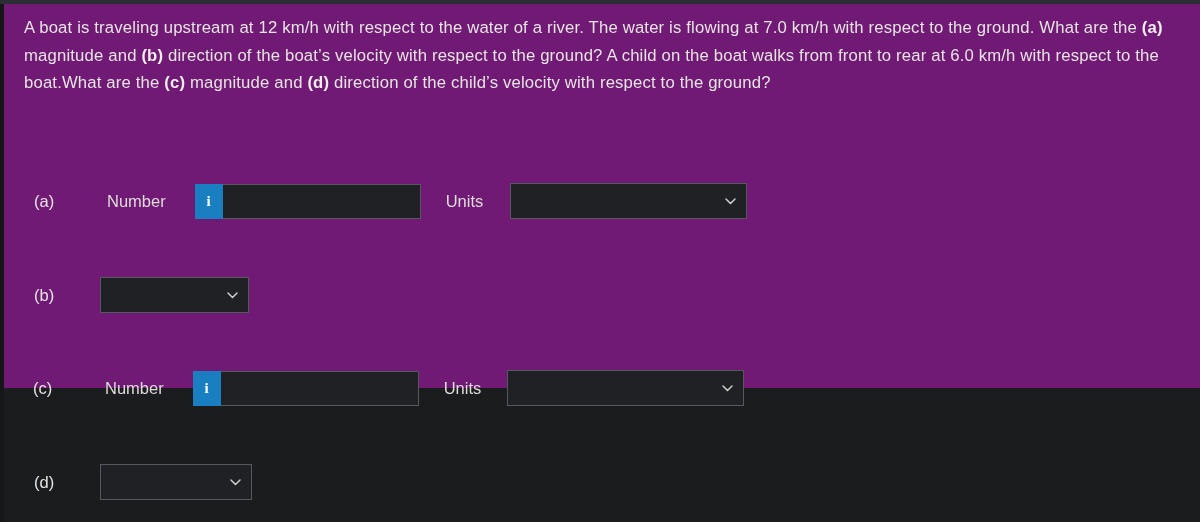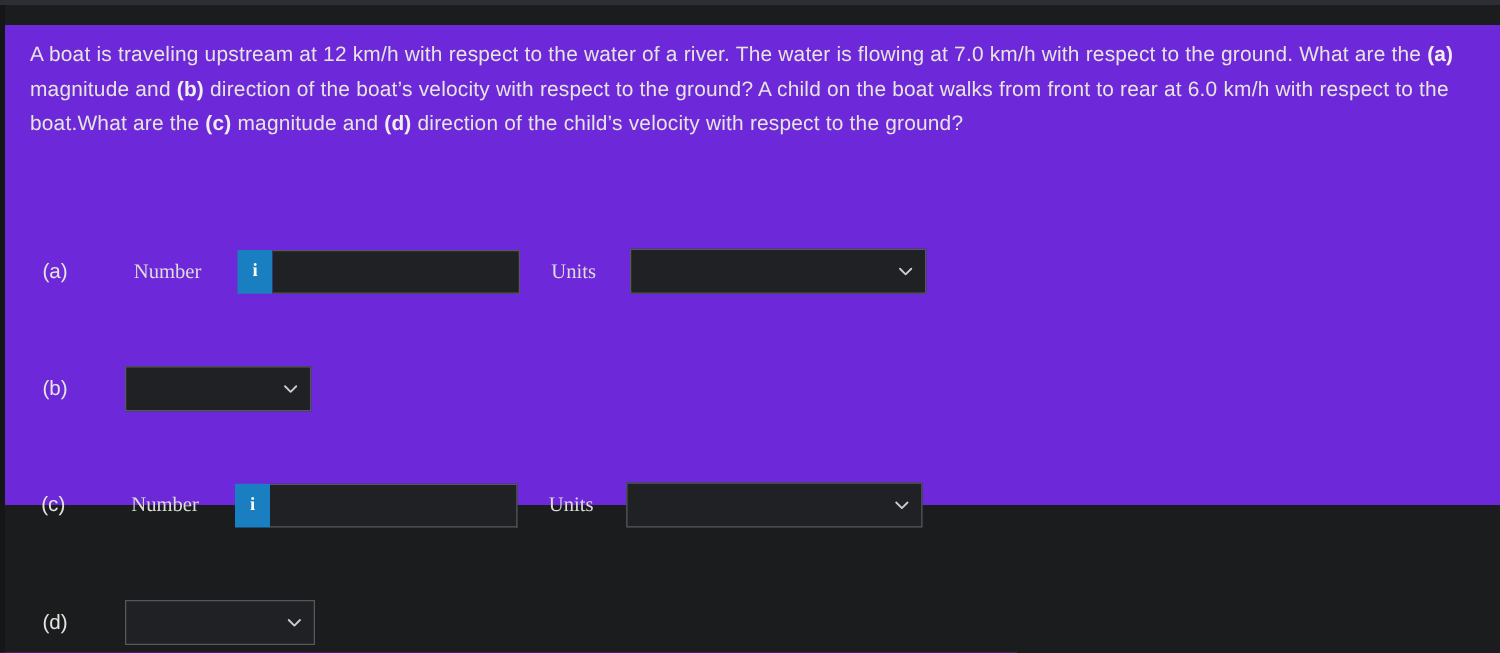--- a/index.html
+++ b/index.html
@@ -26,24 +26,24 @@
   
   #left-strip {
     position: absolute;
     left: 0; top: 4px;
     width: 4px;
     height: 518px;
     background: #141618;
   }
   #page {
     position: absolute;
-    left: 4px; top: 20px;
+    left: 4px; top: 4px;
     width: 1196px;
     height: 384px;
-    background: #6d28d9;
+    background: #701a75;
   }
 
   
   #prompt {
     position: absolute;
     left: 20px;
     top: 10px;
     width: 1160px;
     color: #e6e4e1;
     font-size: 16.7px;
@@ -62,21 +62,20 @@
   .part-label {
     color: #e6e4e1;
     font-size: 16.5px;
     width: 42px;
     flex: none;
   }
   .field-label {
     color: #dedcd8;
     font-size: 16.5px;
     flex: none;
-    font-family: Liberation Serif, serif;
   }
 
   
   .num-group {
     display: flex;
     align-items: stretch;
     height: 35px;
   }
   .info-btn {
     width: 28px;

